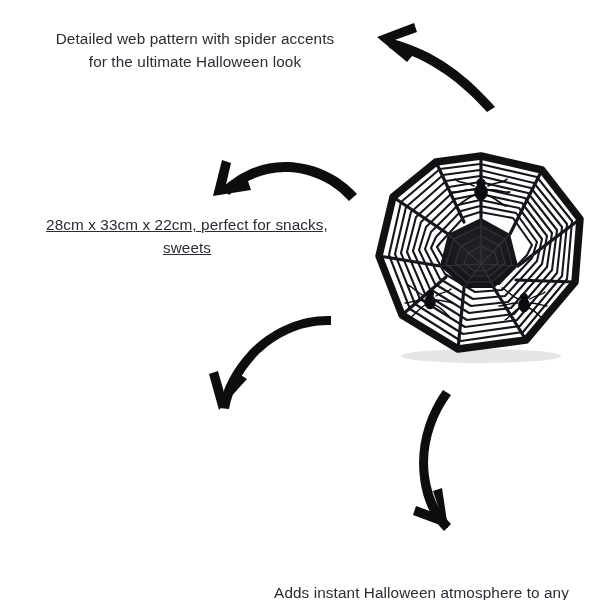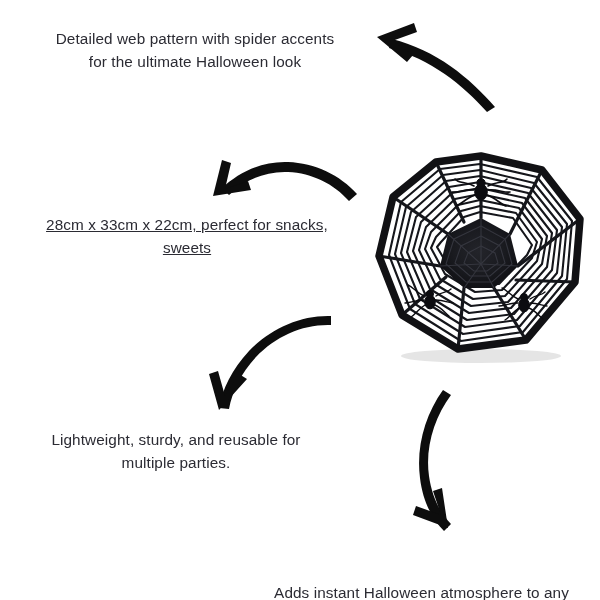--- a/index.html
+++ b/index.html
@@ -53,22 +53,20 @@
 <body>
 
 <div id="canvas">
 
   <div class="feature-text" id="text-1">Detailed web pattern with spider accents
 for the ultimate Halloween look</div>
 
   <div class="feature-text" id="text-2">28cm x 33cm x 22cm, perfect for snacks,
 sweets</div>
 
-  <div class="feature-text" id="text-3">Lightweight, sturdy, and reusable for
-multiple parties.</div>
 
   <div class="feature-text" id="text-4">Adds instant Halloween atmosphere to any
 table</div>
 
   <svg class="arrow-layer" viewBox="0 0 600 600">
     <g fill="#0d0d0d" stroke="none">
 
       <g>
         <path d="M495,107
                  C 470,78 436,50 392,39

